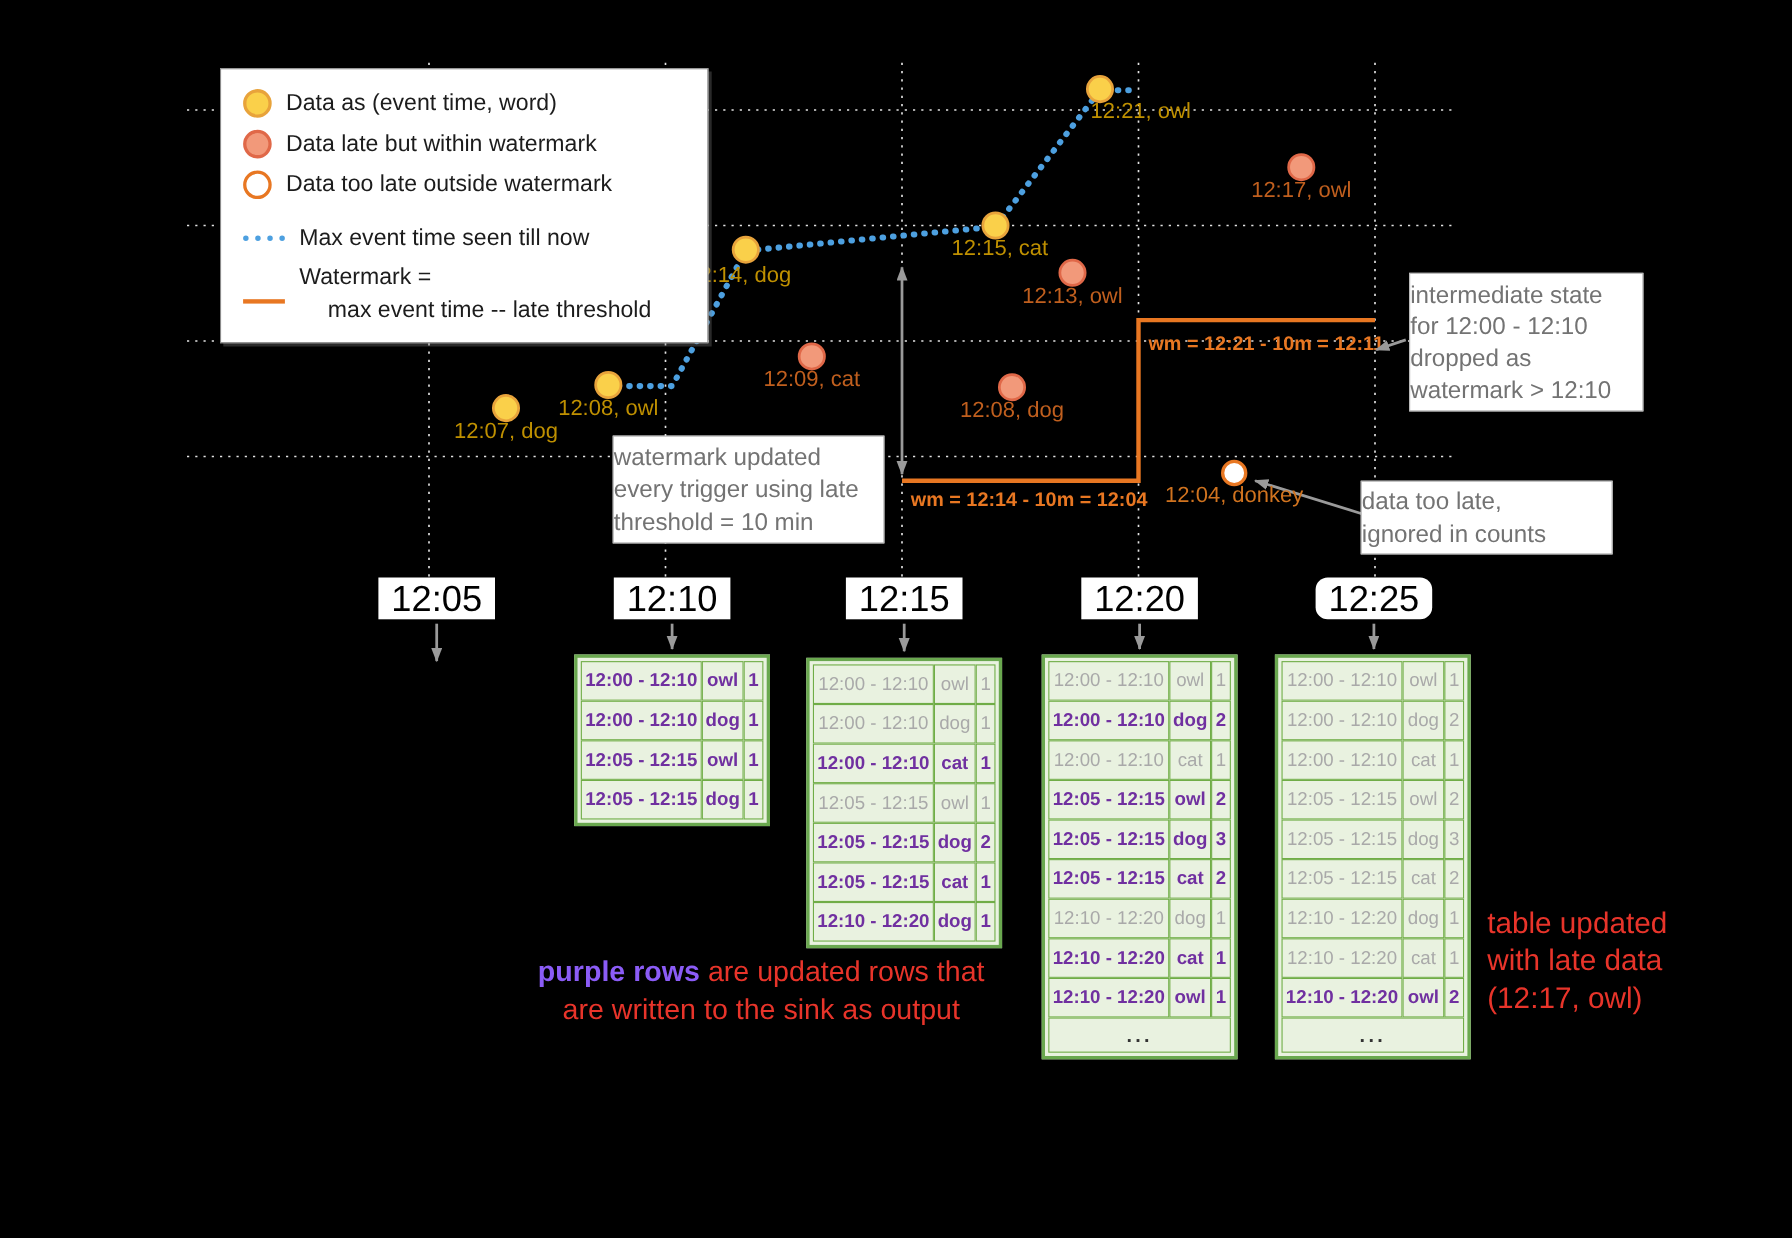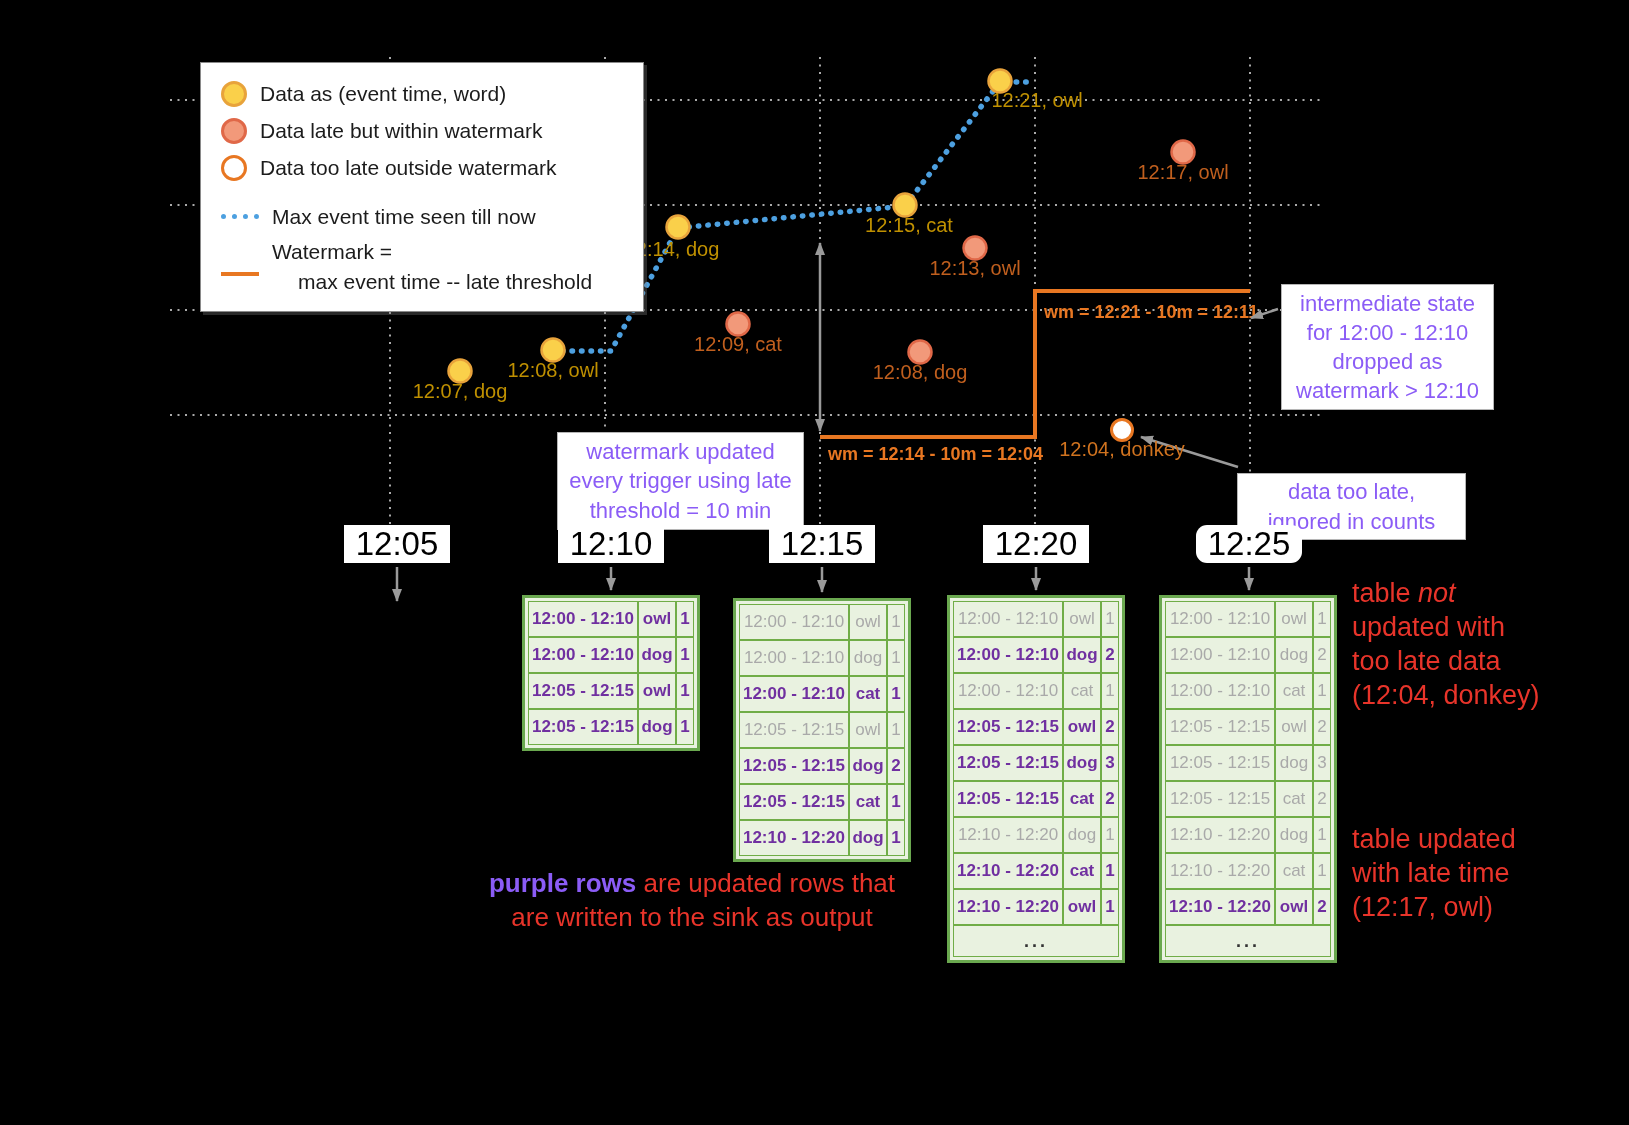--- a/index.html
+++ b/index.html
@@ -18,23 +18,23 @@
   .dot.ontime{background:#fad04a;border:3px solid #e8a33b;}
   .dot.late{background:#f2997a;border:3px solid #e06848;}
   .dot.toolate{background:#fff;border:3px solid #e87722;}
   .lsample{width:38px;flex:0 0 auto;}
   .lsample.blue{border-top:5px dotted #4da0e0;height:0;}
   .lsample.orange{height:4px;background:#e87722;margin-top:13px;}
   .wm-lines{line-height:30px;}
   .wm-lines .wm2{padding-left:26px;}
 
   
-  .callout{position:absolute;background:#fff;border:1px solid #b5b5b5;color:#8b5cf6;
+  .callout{position:absolute;background:#fff;border:1px solid #b5b5b5;color:#737373;
            font-size:22px;line-height:1.32;display:flex;flex-direction:column;
-           justify-content:center;text-align:center;margin-top:36px;}
+           justify-content:center;text-align:left;}
 
   
   .timebox{position:absolute;top:525px;width:106px;height:38px;background:#fff;color:#000;
            font-size:33px;display:flex;align-items:center;justify-content:center;}
 
   
   .rtable{position:absolute;display:grid;grid-template-columns:110px 38px 18px;
           border:3px solid #6aa84f;background:#e9f2e0;padding:3px;box-sizing:border-box;}
   .cell{box-sizing:border-box;border:1.5px solid #70ad47;background:#e9f2e0;height:36px;
         display:flex;align-items:center;justify-content:center;font-size:17px;white-space:nowrap;}
@@ -147,30 +147,24 @@
   <div class="callout" style="left:1237px;top:437px;width:227px;height:65px">
     <div>data too late,</div>
     <div>ignored in counts</div>
   </div>
 
   <div class="purple-note">
     <div><span class="pn-purple">purple rows</span><span> are updated rows that</span></div>
     <div>are written to the sink as output</div>
   </div>
 
-  <div class="side-note" style="left:1352px;top:576px">
-    <div><span>table </span><em>not</em></div>
-    <div>updated with</div>
-    <div>too late data</div>
-    <div>(12:04, donkey)</div>
-  </div>
 
   <div class="side-note" style="left:1352px;top:822px">
     <div>table updated</div>
-    <div>with late time</div>
+    <div>with late data</div>
     <div>(12:17, owl)</div>
   </div>
 
 <div class="timebox" style="left: 344px;">12:05</div>
     <div class="timebox" style="left: 558px;">12:10</div>
     <div class="timebox" style="left: 769px;">12:15</div>
     <div class="timebox" style="left: 983px;">12:20</div>
     <div class="timebox" style="left: 1196px; border-radius: 11px;">12:25</div>
     <div class="rtable" style="left: 522px; top: 595px;">
       <div class="cell upd">12:00 - 12:10</div>

